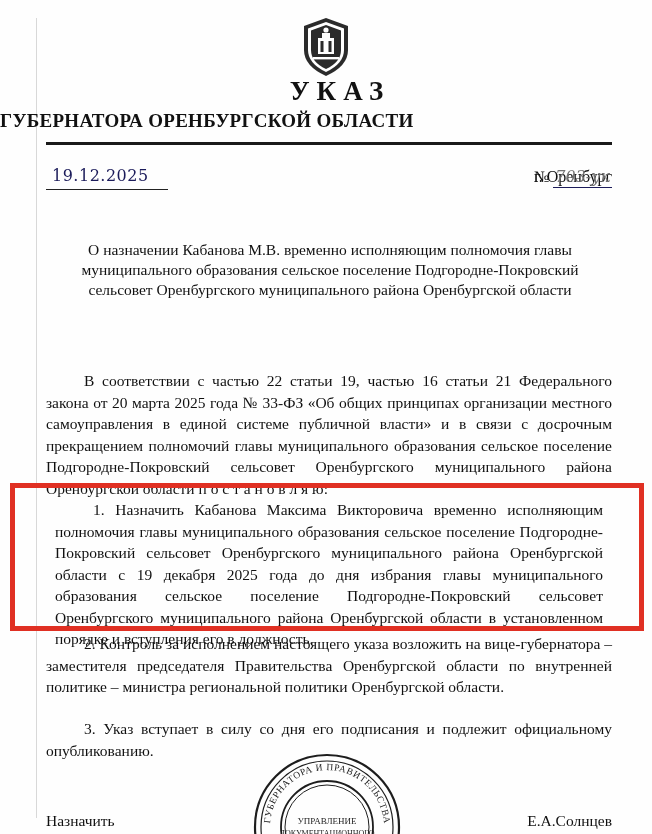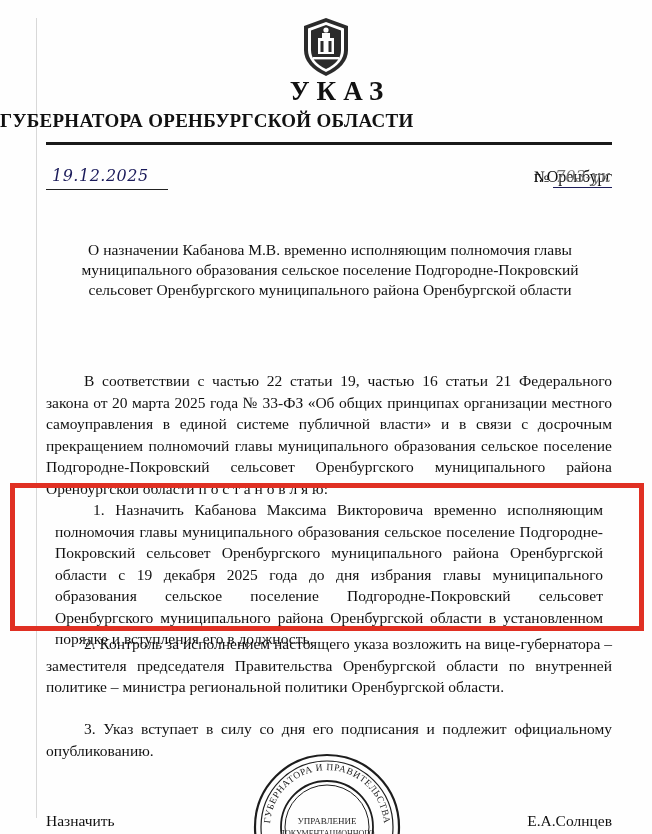--- a/index.html
+++ b/index.html
@@ -73,21 +73,20 @@
     left: 46px;
     top: 166px;
     width: 566px;
     height: 26px;
   }
   .meta .date {
     position: absolute;
     left: 6px;
     top: 0px;
     font-family: "DejaVu Serif", serif;
-    font-style: italic;
     font-size: 16px;
     color: #1b1b5a;
     letter-spacing: 0.5px;
   }
   .meta .date-underline {
     position: absolute;
     left: 0px;
     top: 23px;
     width: 122px;
     height: 1px;

